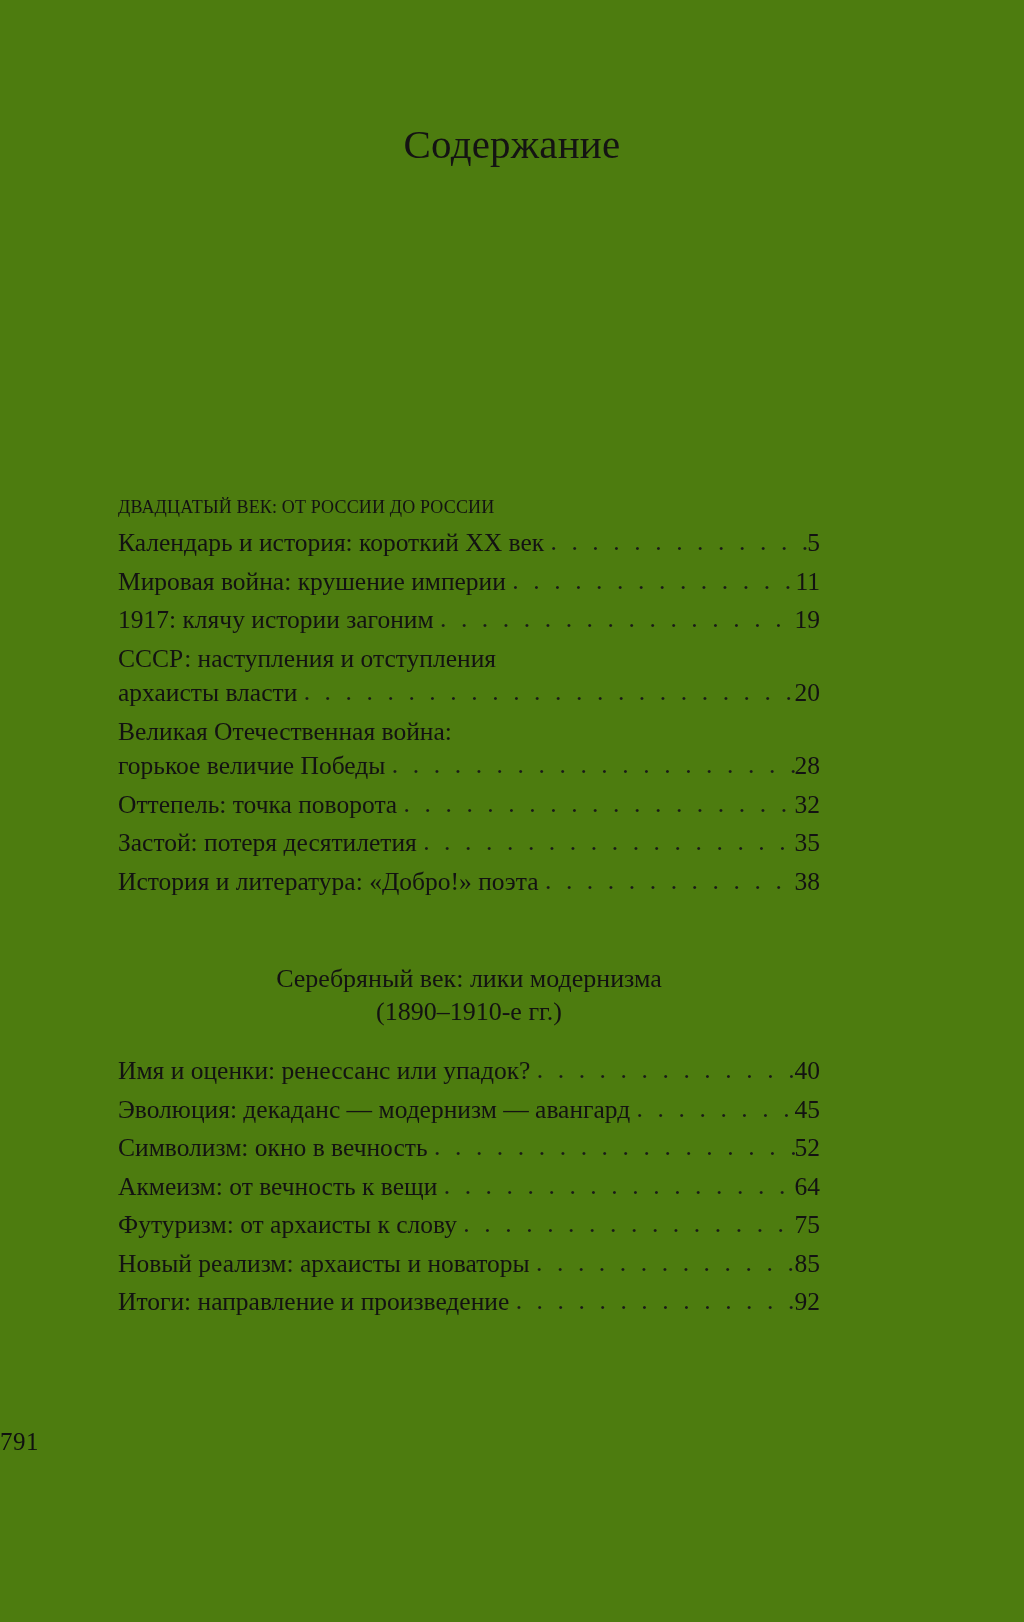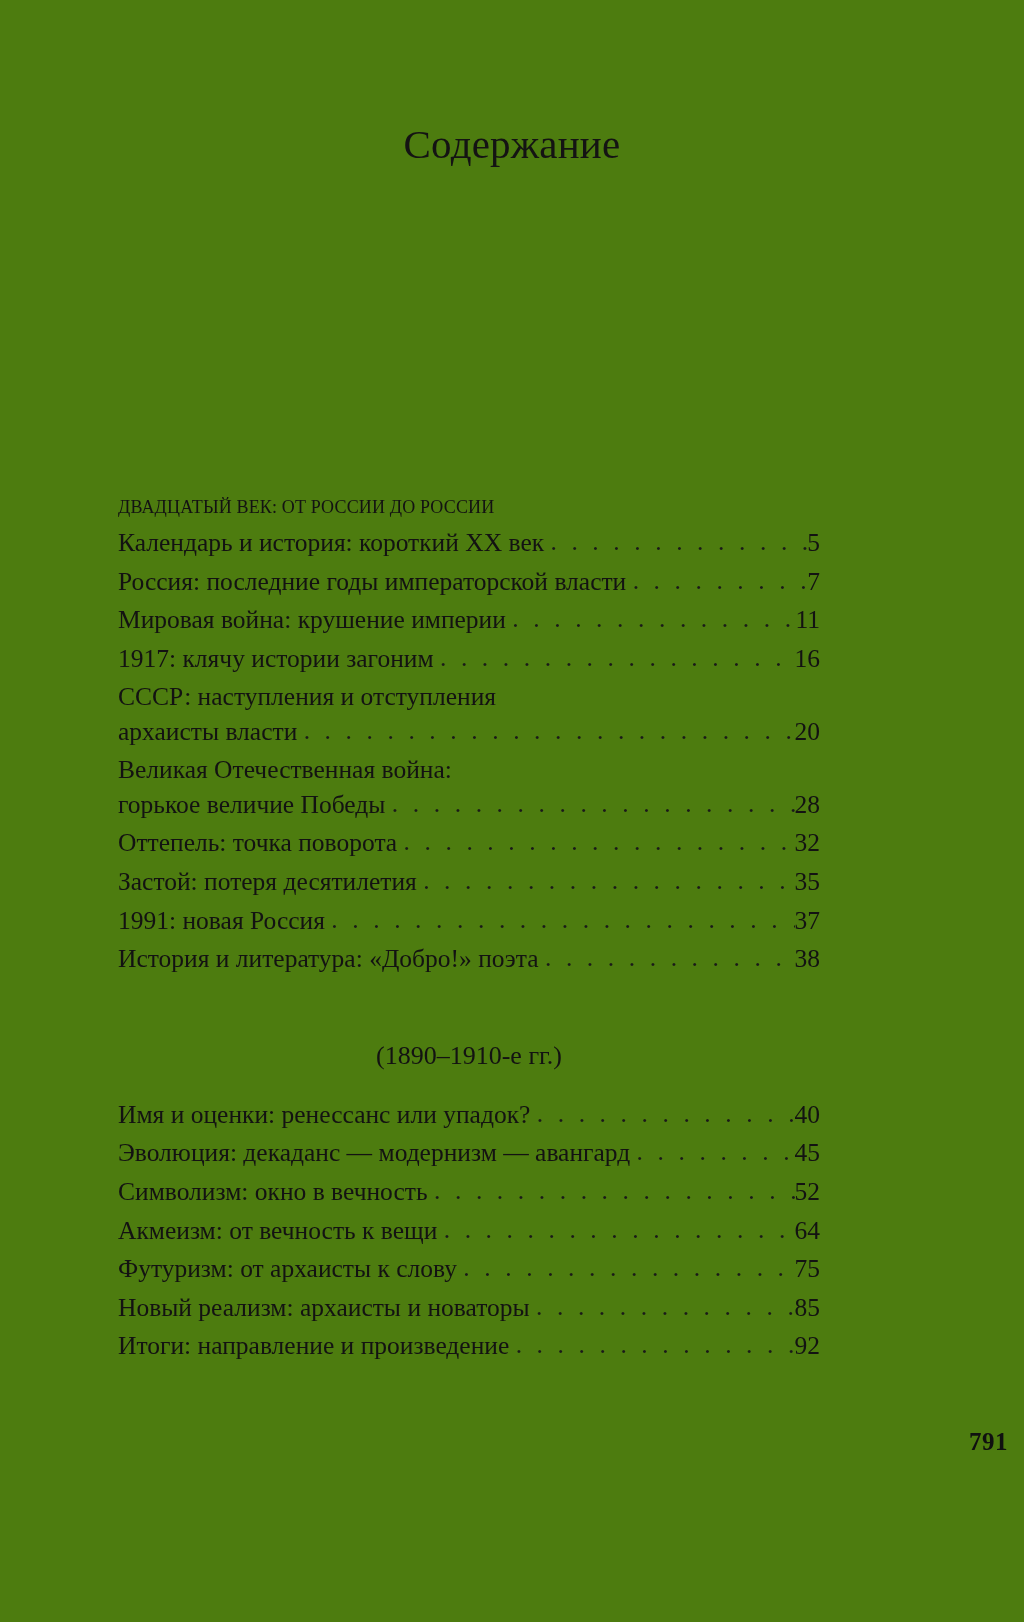--- a/index.html
+++ b/index.html
@@ -127,23 +127,23 @@
 
   
   .pad-sm .entry-label::after { content: "\00a0"; }
 
   
   .folio {
     position: absolute;
     left: 0;
     right: 16px;
     top: 1428px;
-    text-align: right;
+    text-align: left;
     font-size: 25px;
-    font-weight: 700;
+    font-weight: 400;
     color: #101010;
     letter-spacing: 0.5px;
   }
 </style>
 </head>
 <body>
 
 <div class="page">
 
   <div class="toc-title">Содержание</div>
@@ -154,37 +154,30 @@
         <div class="section-head-caps">ДВАДЦАТЫЙ ВЕК: ОТ РОССИИ ДО РОССИИ</div>
         <div class="entry pad-sm">
           <div class="entry-line">
             <span class="entry-label">Календарь и история: короткий XX век</span>
             <span class="leader"></span>
             <span class="entry-page">5</span>
           </div>
         </div>
         <div class="entry pad-sm">
           <div class="entry-line">
-            <span class="entry-label">Россия: последние годы императорской власти</span>
-            <span class="leader"></span>
-            <span class="entry-page">7</span>
-          </div>
-        </div>
-        <div class="entry pad-sm">
-          <div class="entry-line">
             <span class="entry-label">Мировая война: крушение империи</span>
             <span class="leader"></span>
             <span class="entry-page">11</span>
           </div>
         </div>
         <div class="entry pad-sm">
           <div class="entry-line">
             <span class="entry-label">1917: клячу истории загоним</span>
             <span class="leader"></span>
-            <span class="entry-page">16</span>
+            <span class="entry-page">19</span>
           </div>
         </div>
         <div class="entry pad-sm">
           <div class="entry-firstline">СССР: наступления и отступления</div>
           <div class="entry-line">
             <span class="entry-label">архаисты власти</span>
             <span class="leader"></span>
             <span class="entry-page">20</span>
           </div>
         </div>
@@ -201,40 +194,33 @@
             <span class="entry-label">Оттепель: точка поворота</span>
             <span class="leader"></span>
             <span class="entry-page">32</span>
           </div>
         </div>
         <div class="entry pad-sm">
           <div class="entry-line">
             <span class="entry-label">Застой: потеря десятилетия</span>
             <span class="leader"></span>
             <span class="entry-page">35</span>
-          </div>
-        </div>
-        <div class="entry pad-sm">
-          <div class="entry-line">
-            <span class="entry-label">1991: новая Россия</span>
-            <span class="leader"></span>
-            <span class="entry-page">37</span>
           </div>
         </div>
         <div class="entry pad-sm">
           <div class="entry-line">
             <span class="entry-label">История и литература: «Добро!» поэта</span>
             <span class="leader"></span>
             <span class="entry-page">38</span>
           </div>
         </div>
       </div>
       <div class="section">
         <div class="gap-before-centered"></div>
-        <div class="section-head-centered"><span class="sub">(1890–1910-е гг.)</span></div>
+        <div class="section-head-centered"><span>Серебряный век: лики модернизма</span><span class="sub">(1890–1910-е гг.)</span></div>
         <div class="gap-after-centered"></div>
         <div class="entry pad-sm">
           <div class="entry-line">
             <span class="entry-label">Имя и оценки: ренессанс или упадок?</span>
             <span class="leader"></span>
             <span class="entry-page">40</span>
           </div>
         </div>
         <div class="entry pad-sm">
           <div class="entry-line">

